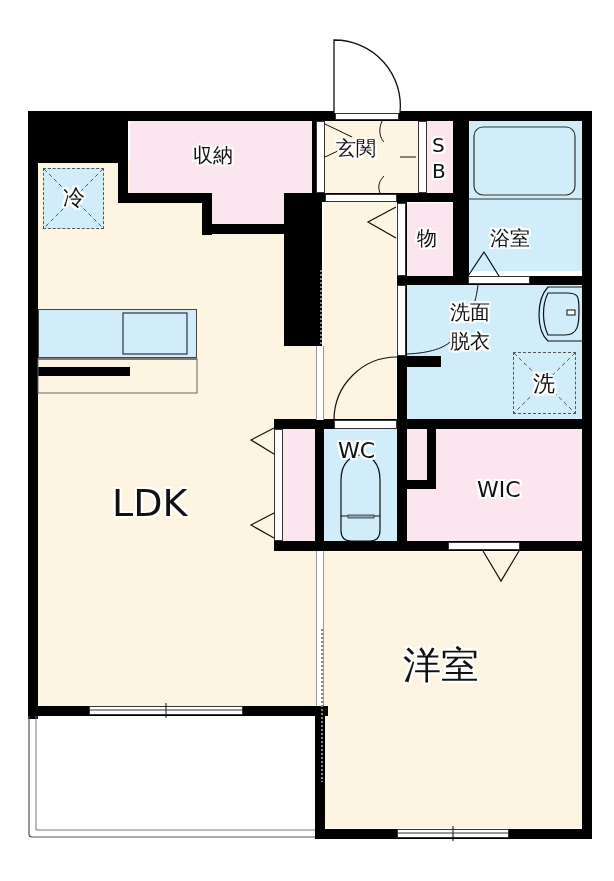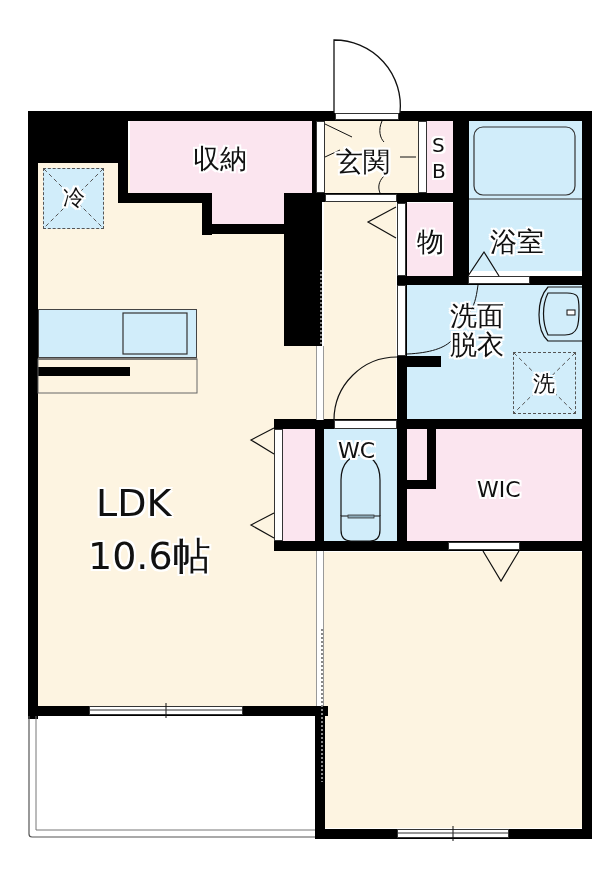--- a/index.html
+++ b/index.html
@@ -20,21 +20,21 @@
     position: absolute;
     color: #111111;
     text-align: center;
     white-space: nowrap;
     line-height: 1;
     text-shadow:
       -2px -2px 0 #fff, 2px -2px 0 #fff, -2px 2px 0 #fff, 2px 2px 0 #fff,
       0 -2px 0 #fff, 0 2px 0 #fff, -2px 0 0 #fff, 2px 0 0 #fff;
   }
   .lbl-big { font-size: 38px; }
-  .lbl-mid { font-size: 27px; }
+  .lbl-mid { font-size: 20px; }
   .lbl-sm { font-size: 22px; }
   .lbl-xs { font-size: 20px; }
   svg.overlay { position: absolute; left: 0; top: 0; width: 614px; height: 881px; pointer-events: none; }
 </style>
 </head>
 <body>
 
 <div id="plan">
 
   <div class="floor" style="left:38px;top:160px;width:282px;height:552px;"></div>
@@ -186,27 +186,27 @@
     <line x1="397" y1="833" x2="509" y2="833" stroke="#333" stroke-width="1"></line>
 
     <line x1="321" y1="270" x2="321" y2="346" stroke="#888" stroke-width="2" stroke-dasharray="2,2"></line>
     <line x1="322" y1="629" x2="322" y2="782" stroke="#888" stroke-width="2" stroke-dasharray="2,2"></line>
 
     <path d="M29 716 L29 834 Q29 837 32 837 L315 837" fill="none" stroke="#555" stroke-width="1.2"></path>
     <path d="M36 716 L36 830 L315 830" fill="none" stroke="#777" stroke-width="1"></path>
   </svg>
 
   <div class="label lbl-mid" style="left:193px;top:145px;">収納</div>
-  <div class="label lbl-mid" style="left:336px;top:148px;text-align:right;">玄関</div>
+  <div class="label lbl-mid" style="left:336px;top:138px;text-align:right;">玄関</div>
   <div class="label lbl-xs" style="left:432px;top:135px;">S</div>
   <div class="label lbl-xs" style="left:432px;top:161px;">B</div>
   <div class="label lbl-mid" style="left:417px;top:228px;">物</div>
   <div class="label lbl-mid" style="left:490px;top:228px;">浴室</div>
   <div class="label lbl-mid" style="left:450px;top:302px;">洗面</div>
   <div class="label lbl-mid" style="left:450px;top:331px;text-align:center;">脱衣</div>
   <div class="label lbl-sm" style="left:533px;top:373px;">洗</div>
   <div class="label lbl-sm" style="left:63px;top:187px;">冷</div>
   <div class="label lbl-sm" style="left:338px;top:440px;">WC</div>
   <div class="label lbl-sm" style="left:477px;top:479px;">WIC</div>
-  <div class="label lbl-big" style="left:96px;top:484px;">LDK</div>
-  <div class="label lbl-big" style="left:88px;top:537px;">10.6帖</div>
+  <div class="label lbl-big" style="left:112px;top:484px;">LDK</div>
+  <div class="label lbl-big" style="left:403px;top:646px;">洋室</div>
 
 </div>
 
 </body></html>

